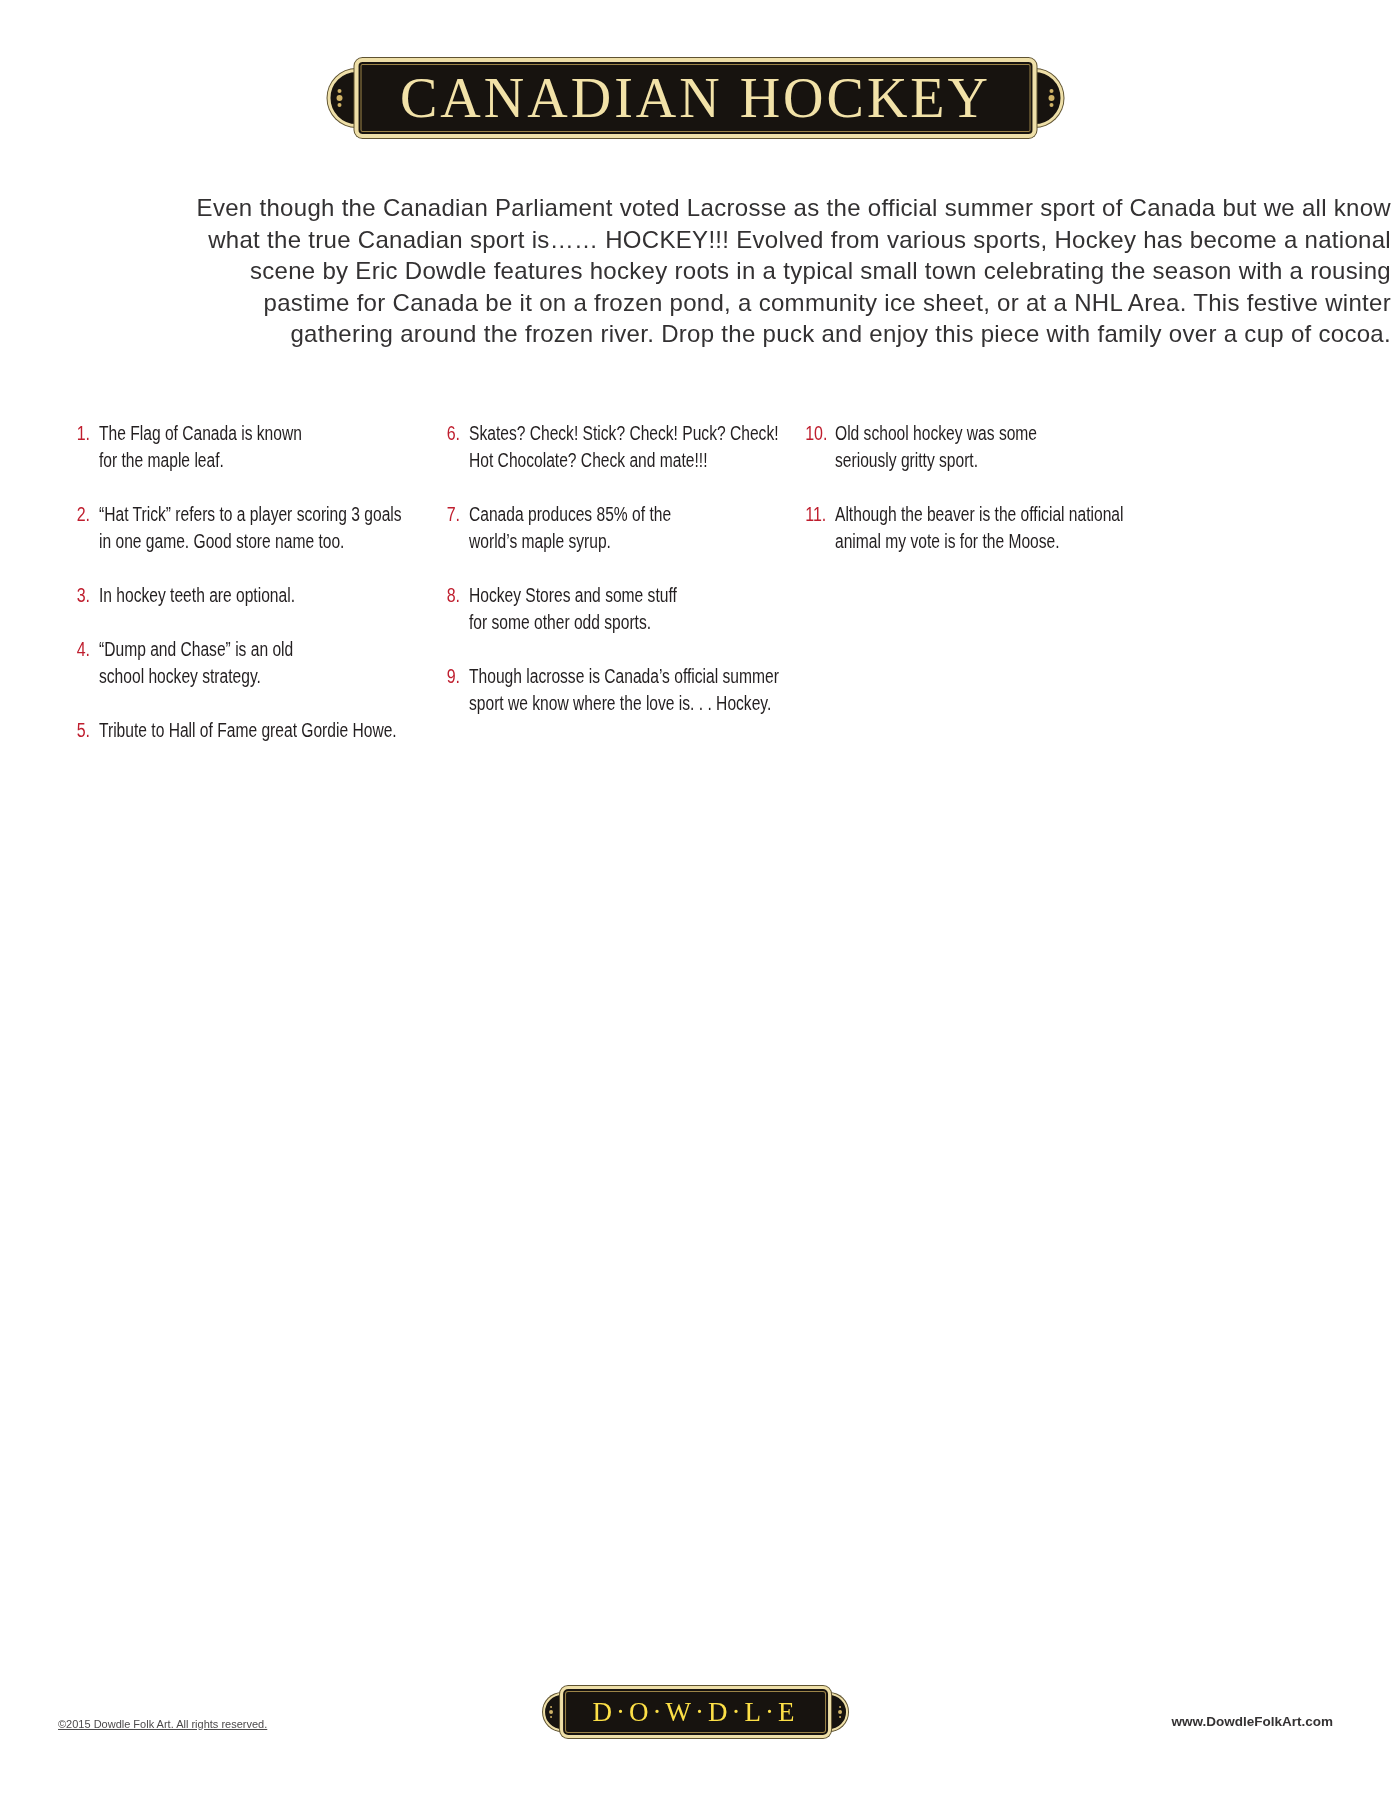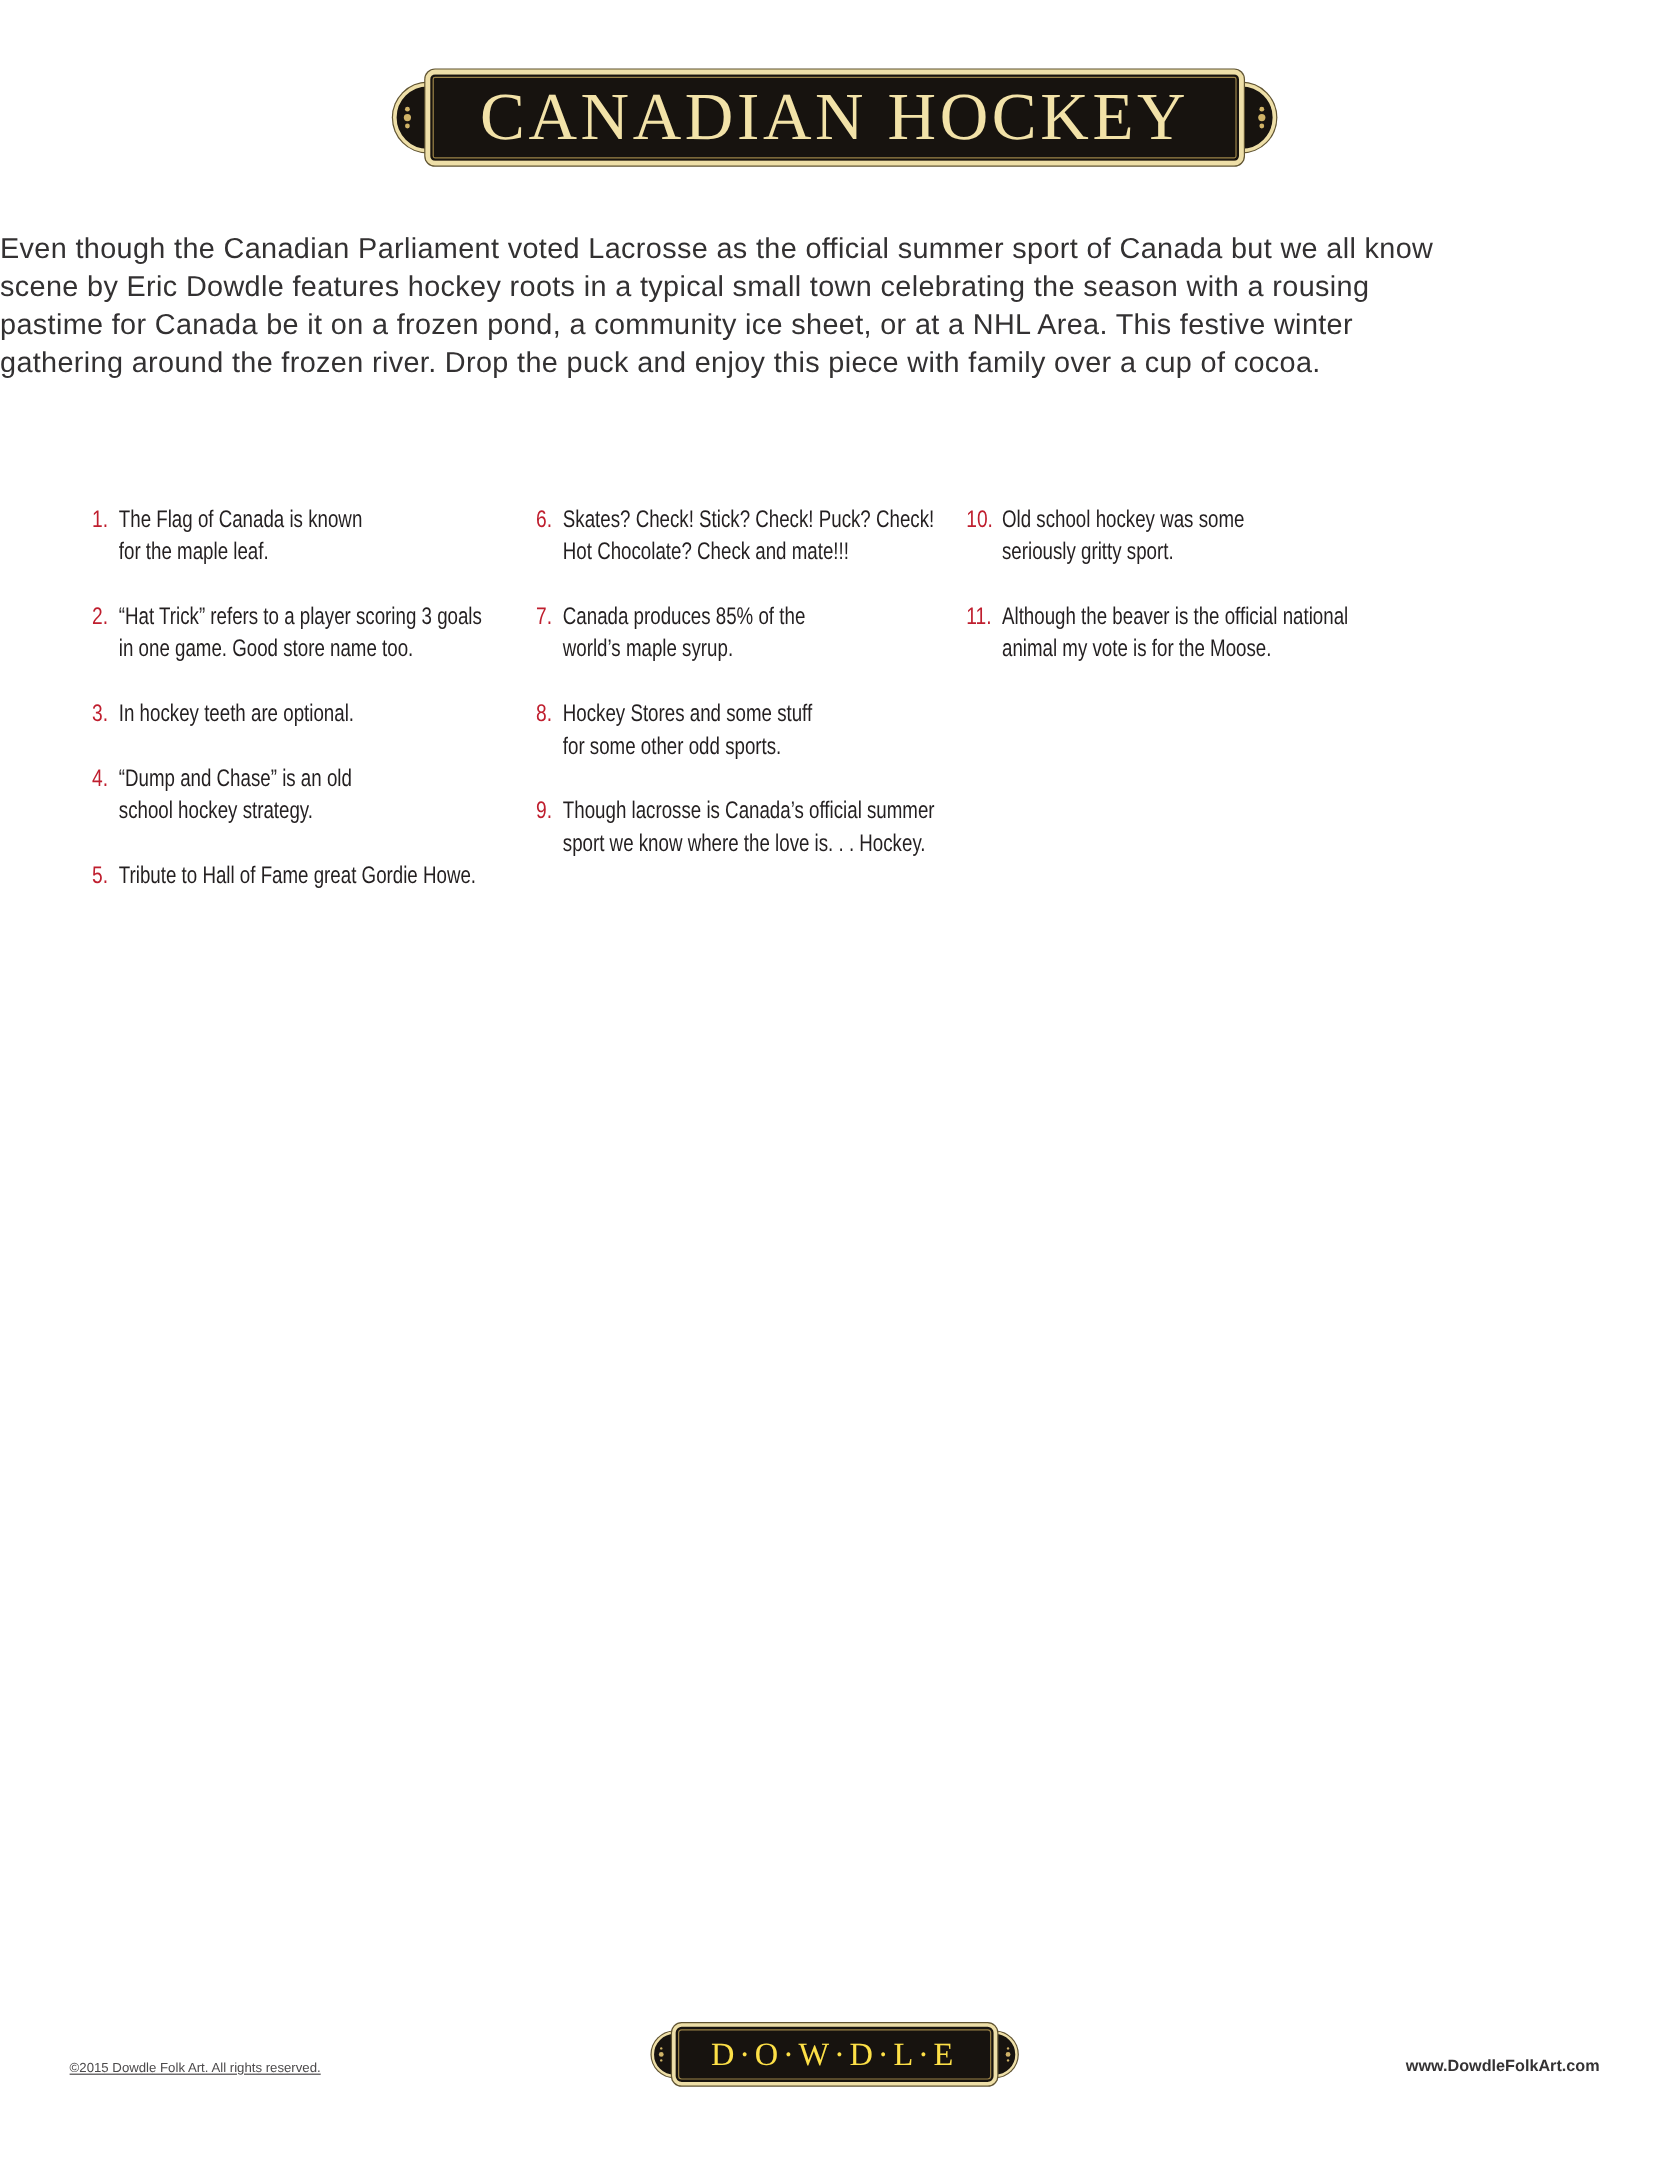--- a/index.html
+++ b/index.html
@@ -82,21 +82,21 @@
     box-shadow: 0 -5px 0 -1px #d0b367, 0 5px 0 -1px #d0b367; }
   #logo-banner .orn-left  { left: 4px;  transform: translateY(-50%); }
   #logo-banner .orn-right { right: 4px; transform: translateY(-50%); }
 
   
   #intro {
     position: absolute;
     top: 192px;
     left: 0;
     width: 100%;
-    text-align: left;
+    text-align: right;
     font-size: 24px;
     line-height: 31.5px;
     letter-spacing: 0.3px;
     color: #333132;
   }
   #intro .intro-line { white-space: nowrap; }
 
   
   #legend {
     position: absolute;
@@ -156,20 +156,21 @@
     <span class="ornament orn-left"></span>
   </span>
   <span class="plaque-cap cap-right">
     <span class="ornament orn-right"></span>
   </span>
   <div class="plaque-body">CANADIAN HOCKEY</div>
 </div>
 
 <div id="intro">
   <div class="intro-line">Even though the Canadian Parliament voted Lacrosse as the official summer sport of Canada but we all know</div>
+  <div class="intro-line">what the true Canadian sport is…… HOCKEY!!!  Evolved from various sports, Hockey has become a national</div>
   <div class="intro-line">scene by Eric Dowdle features hockey roots in a typical small town celebrating the season with a rousing</div>
   <div class="intro-line">pastime for Canada be it on a frozen pond, a community ice sheet, or at a NHL Area.  This festive winter</div>
   <div class="intro-line">gathering around the frozen river.  Drop the puck and enjoy this piece with family over a cup of cocoa.</div>
 </div>
 
 <div id="legend">
 
   <div class="legend-col">
     <div class="legend-item">
       <span class="legend-num">1.</span>

